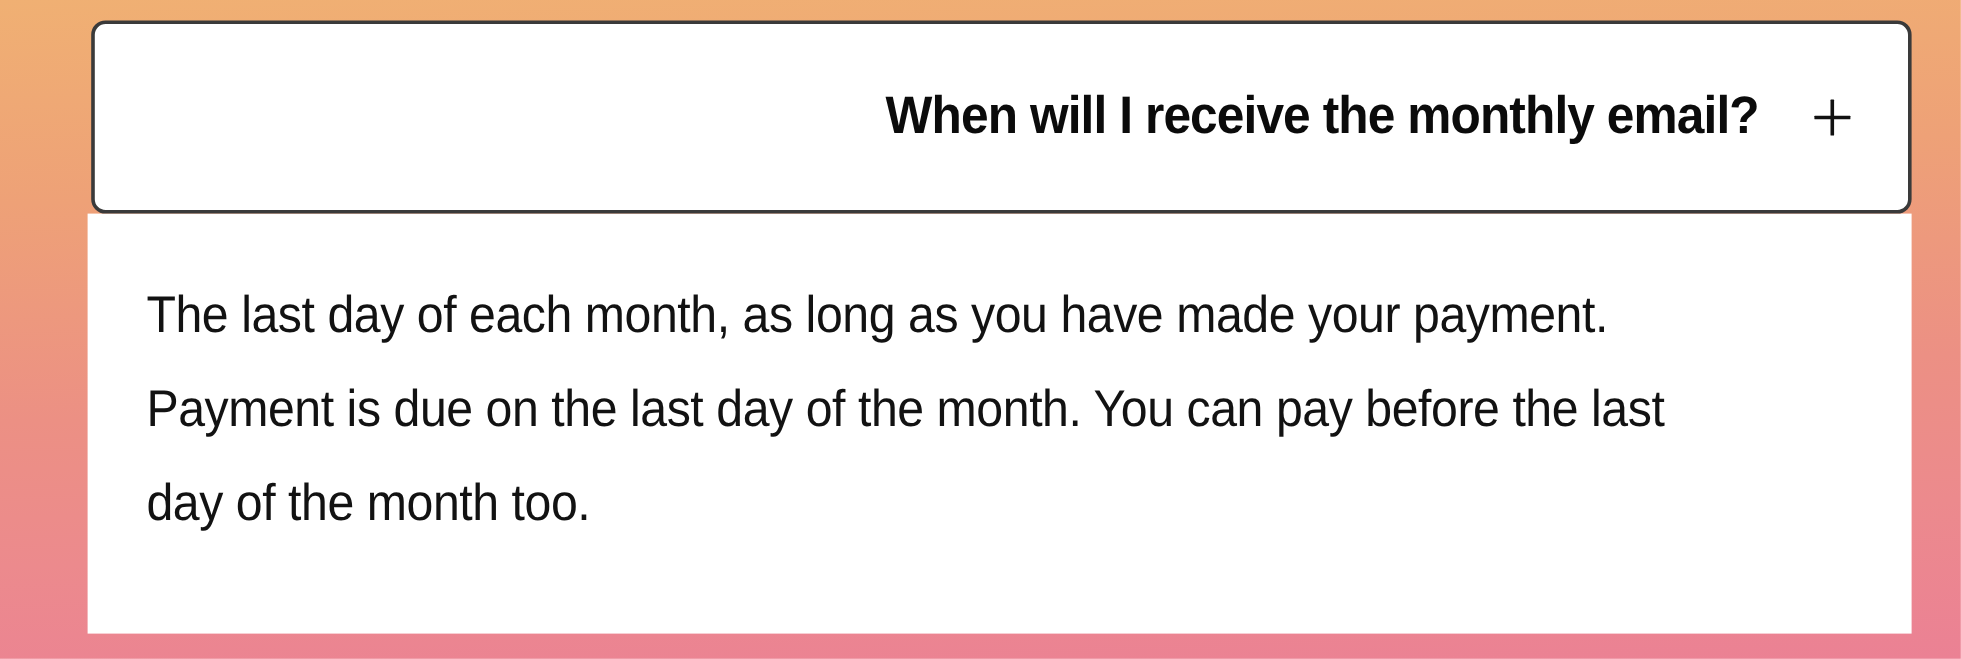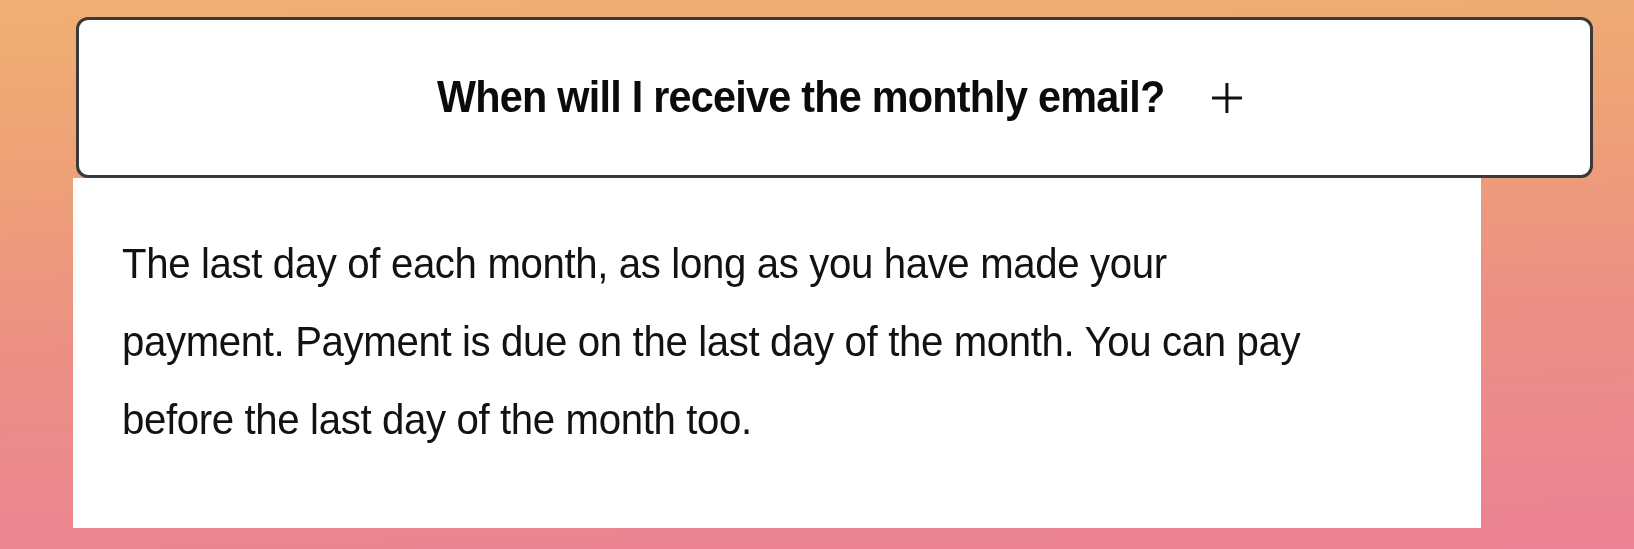--- a/index.html
+++ b/index.html
@@ -22,21 +22,21 @@
     height: 549px;
     background: linear-gradient(178deg, #F0B073 0%, #EEA177 28%, #EC9084 58%, #EC8A8D 78%, #EB8194 100%);
     overflow: hidden;
   }
 
   
   #faq-answer-panel {
     position: absolute;
     left: 73px;
     top: 178px;
-    width: 1408px;
+    width: 1520px;
     height: 350px;
     background: #FFFFFF;
     box-sizing: border-box;
     padding: 46px 68px 0 49px;
   }
 
   #faq-answer-text {
     margin: 0;
     font-family: "Liberation Sans", sans-serif;
     font-size: 43px;
@@ -56,21 +56,21 @@
     left: 76px;
     top: 17px;
     width: 1517px;
     height: 161px;
     background: #FFFFFF;
     border: 3px solid #3A3A3A;
     border-radius: 12px;
     box-sizing: border-box;
     display: flex;
     align-items: center;
-    justify-content: center;
+    justify-content: flex-end;
     padding: 0 38px 0 58px;
     cursor: pointer;
   }
 
   #faq-question-text {
     font-family: "Liberation Sans", sans-serif;
     font-size: 44px;
     font-weight: 700;
     letter-spacing: -0.8px;
     color: #0B0B0B;

